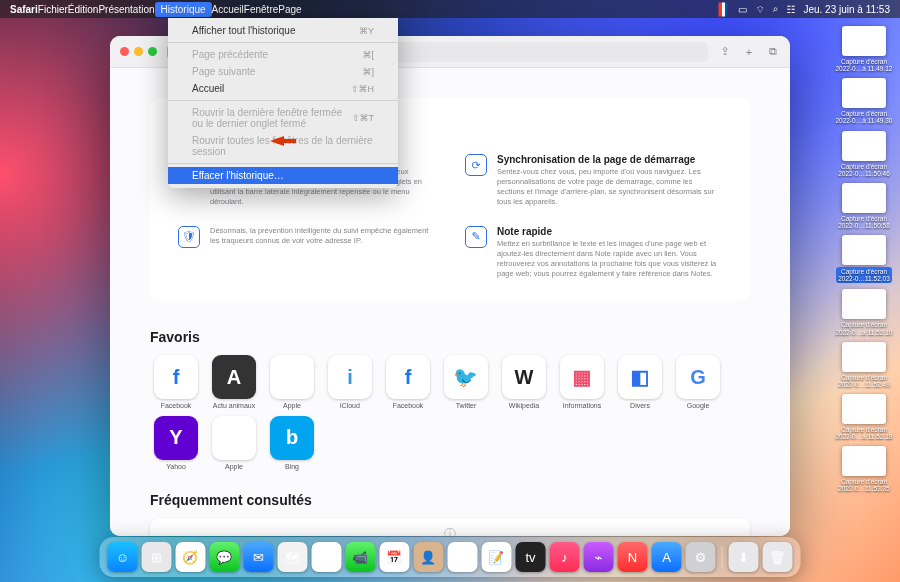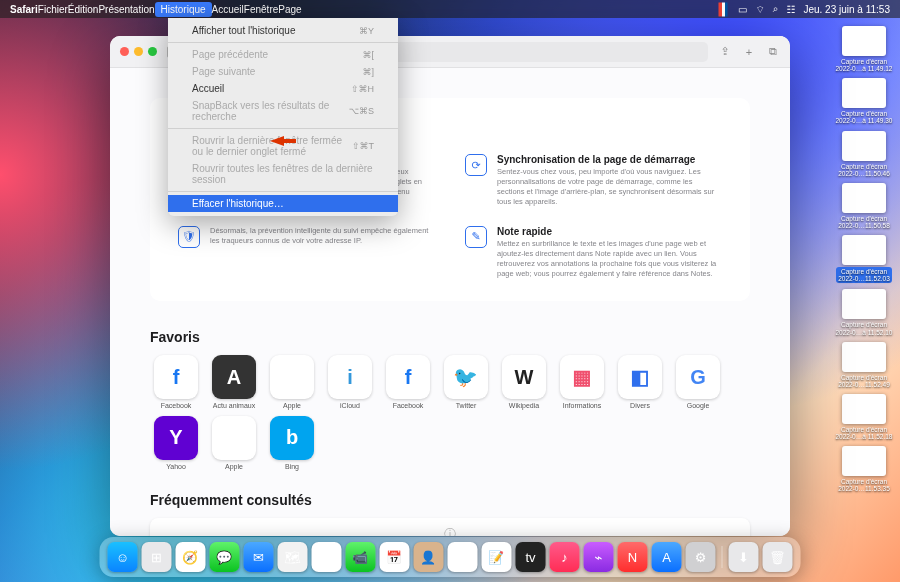--- a/index.html
+++ b/index.html
@@ -134,24 +134,20 @@
       <span>Page précédente</span>
       <span class="shortcut">⌘[</span>
     </div>
     <div class="row disabled">
       <span>Page suivante</span>
       <span class="shortcut">⌘]</span>
     </div>
     <div class="row">
       <span>Accueil</span>
       <span class="shortcut">⇧⌘H</span>
-    </div>
-    <div class="row disabled">
-      <span>SnapBack vers les résultats de recherche</span>
-      <span class="shortcut">⌥⌘S</span>
     </div>
     <hr>
     <div class="row disabled">
       <span>Rouvrir la dernière fenêtre fermée ou le dernier onglet fermé</span>
       <span class="shortcut">⇧⌘T</span>
     </div>
     <div class="row disabled">
       <span>Rouvrir toutes les fenêtres de la dernière session</span>
       <span class="shortcut"></span>
     </div>

